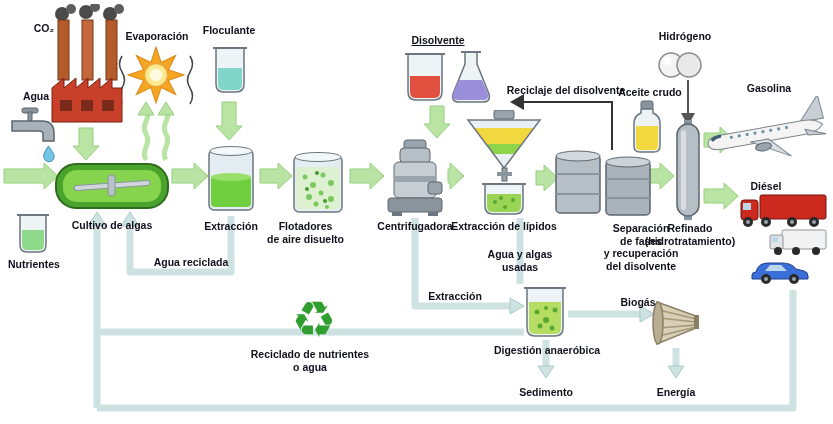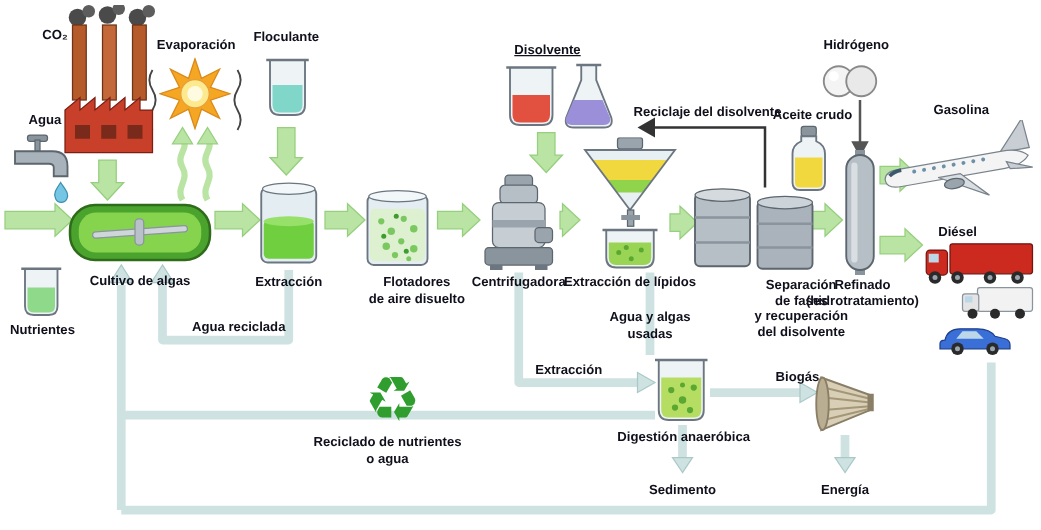--- a/index.html
+++ b/index.html
@@ -351,21 +351,21 @@
     <span class="recycle-glyph">♻</span>
   </div>
 
   <div class="lbl left" style="left:24px; top:22px; width:40px;">CO₂</div>
   <div class="lbl left" style="left:14px; top:90px; width:44px;">Agua</div>
   <div class="lbl" style="left:115px; top:30px; width:84px;">Evaporación</div>
   <div class="lbl" style="left:194px; top:24px; width:70px;">Floculante</div>
   <div class="lbl" style="left:62px; top:219px; width:100px;">Cultivo de algas</div>
   <div class="lbl" style="left:2px; top:258px; width:64px;">Nutrientes</div>
   <div class="lbl" style="left:191px; top:220px; width:80px;">Extracción</div>
-  <div class="lbl" style="left:286px; top:220px; width:95px;">Flotadores
+  <div class="lbl" style="left:258px; top:220px; width:95px;">Flotadores
 de aire disuelto</div>
   <div class="lbl" style="left:370px; top:220px; width:90px;">Centrifugadora</div>
   <div class="lbl" style="left:403px; top:34px; width:70px;text-decoration:underline;">Disolvente</div>
   <div class="lbl" style="left:444px; top:220px; width:120px;">Extracción de lípidos</div>
   <div class="lbl" style="left:496px; top:84px; width:140px;text-align:center;">Reciclaje del disolvente</div>
   <div class="lbl" style="left:596px; top:222px; width:90px;">Separación
 de fases
 y recuperación
 del disolvente</div>
   <div class="lbl" style="left:610px; top:86px; width:80px;">Aceite crudo</div>

